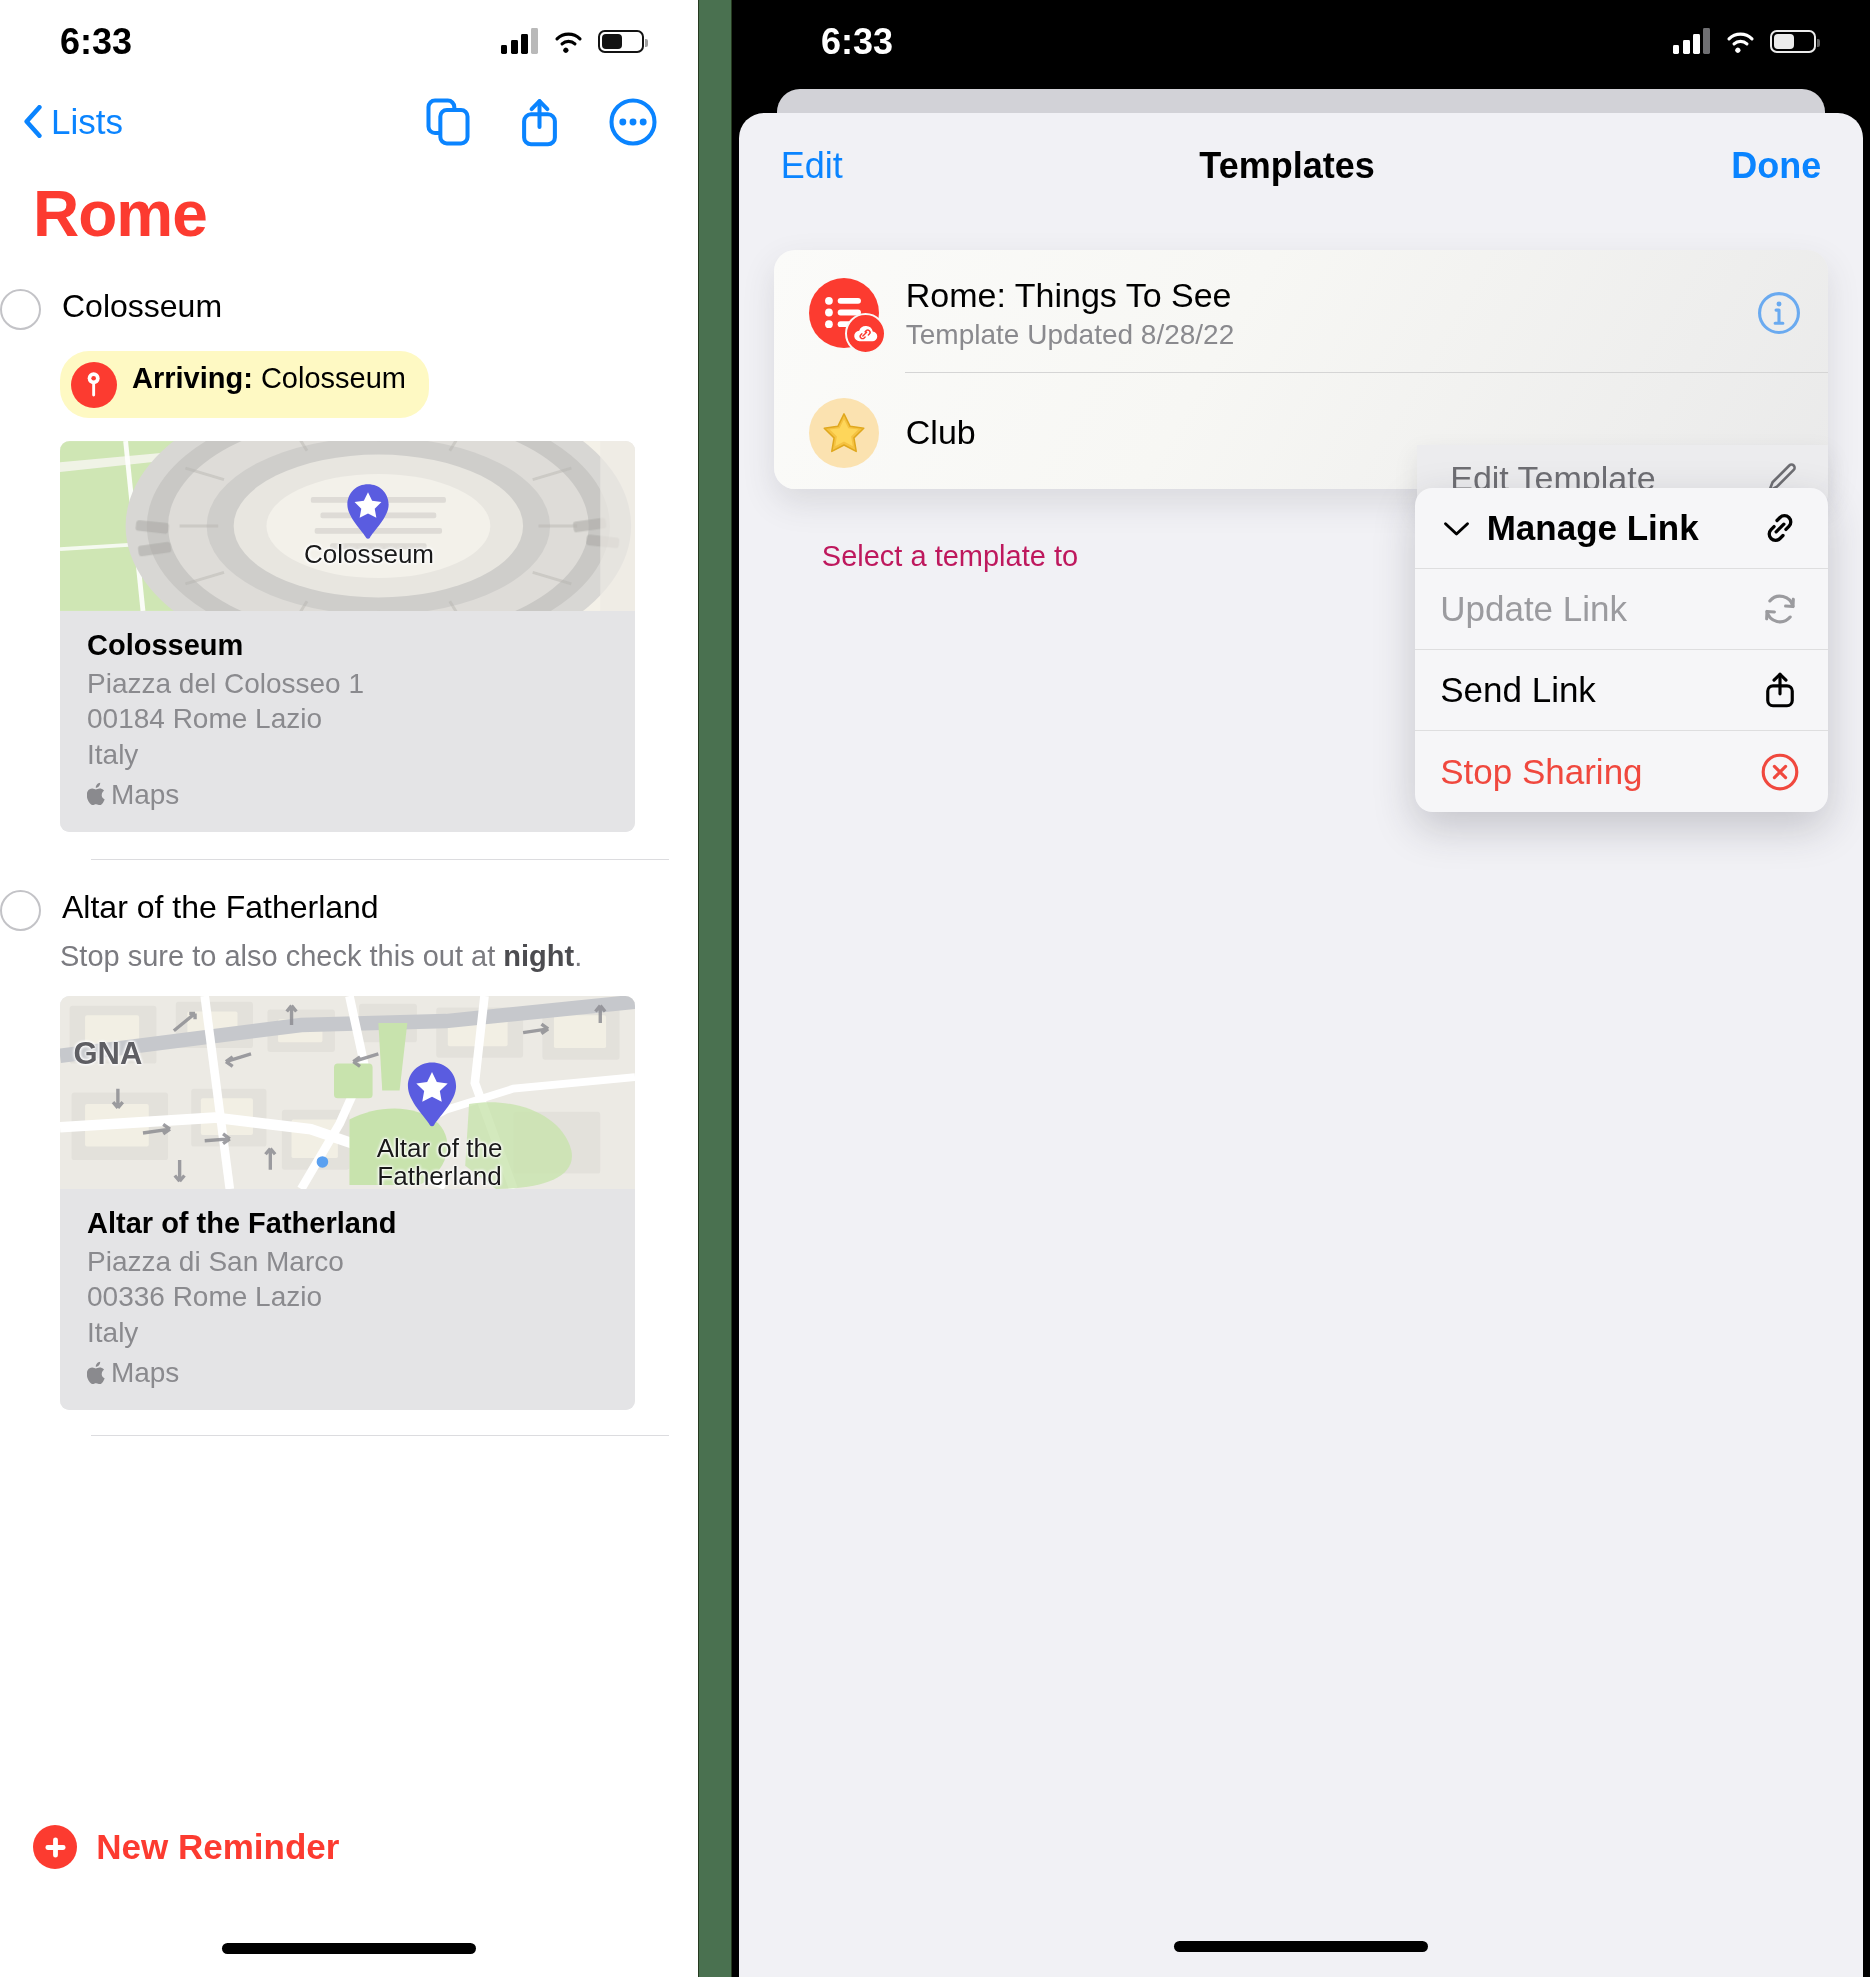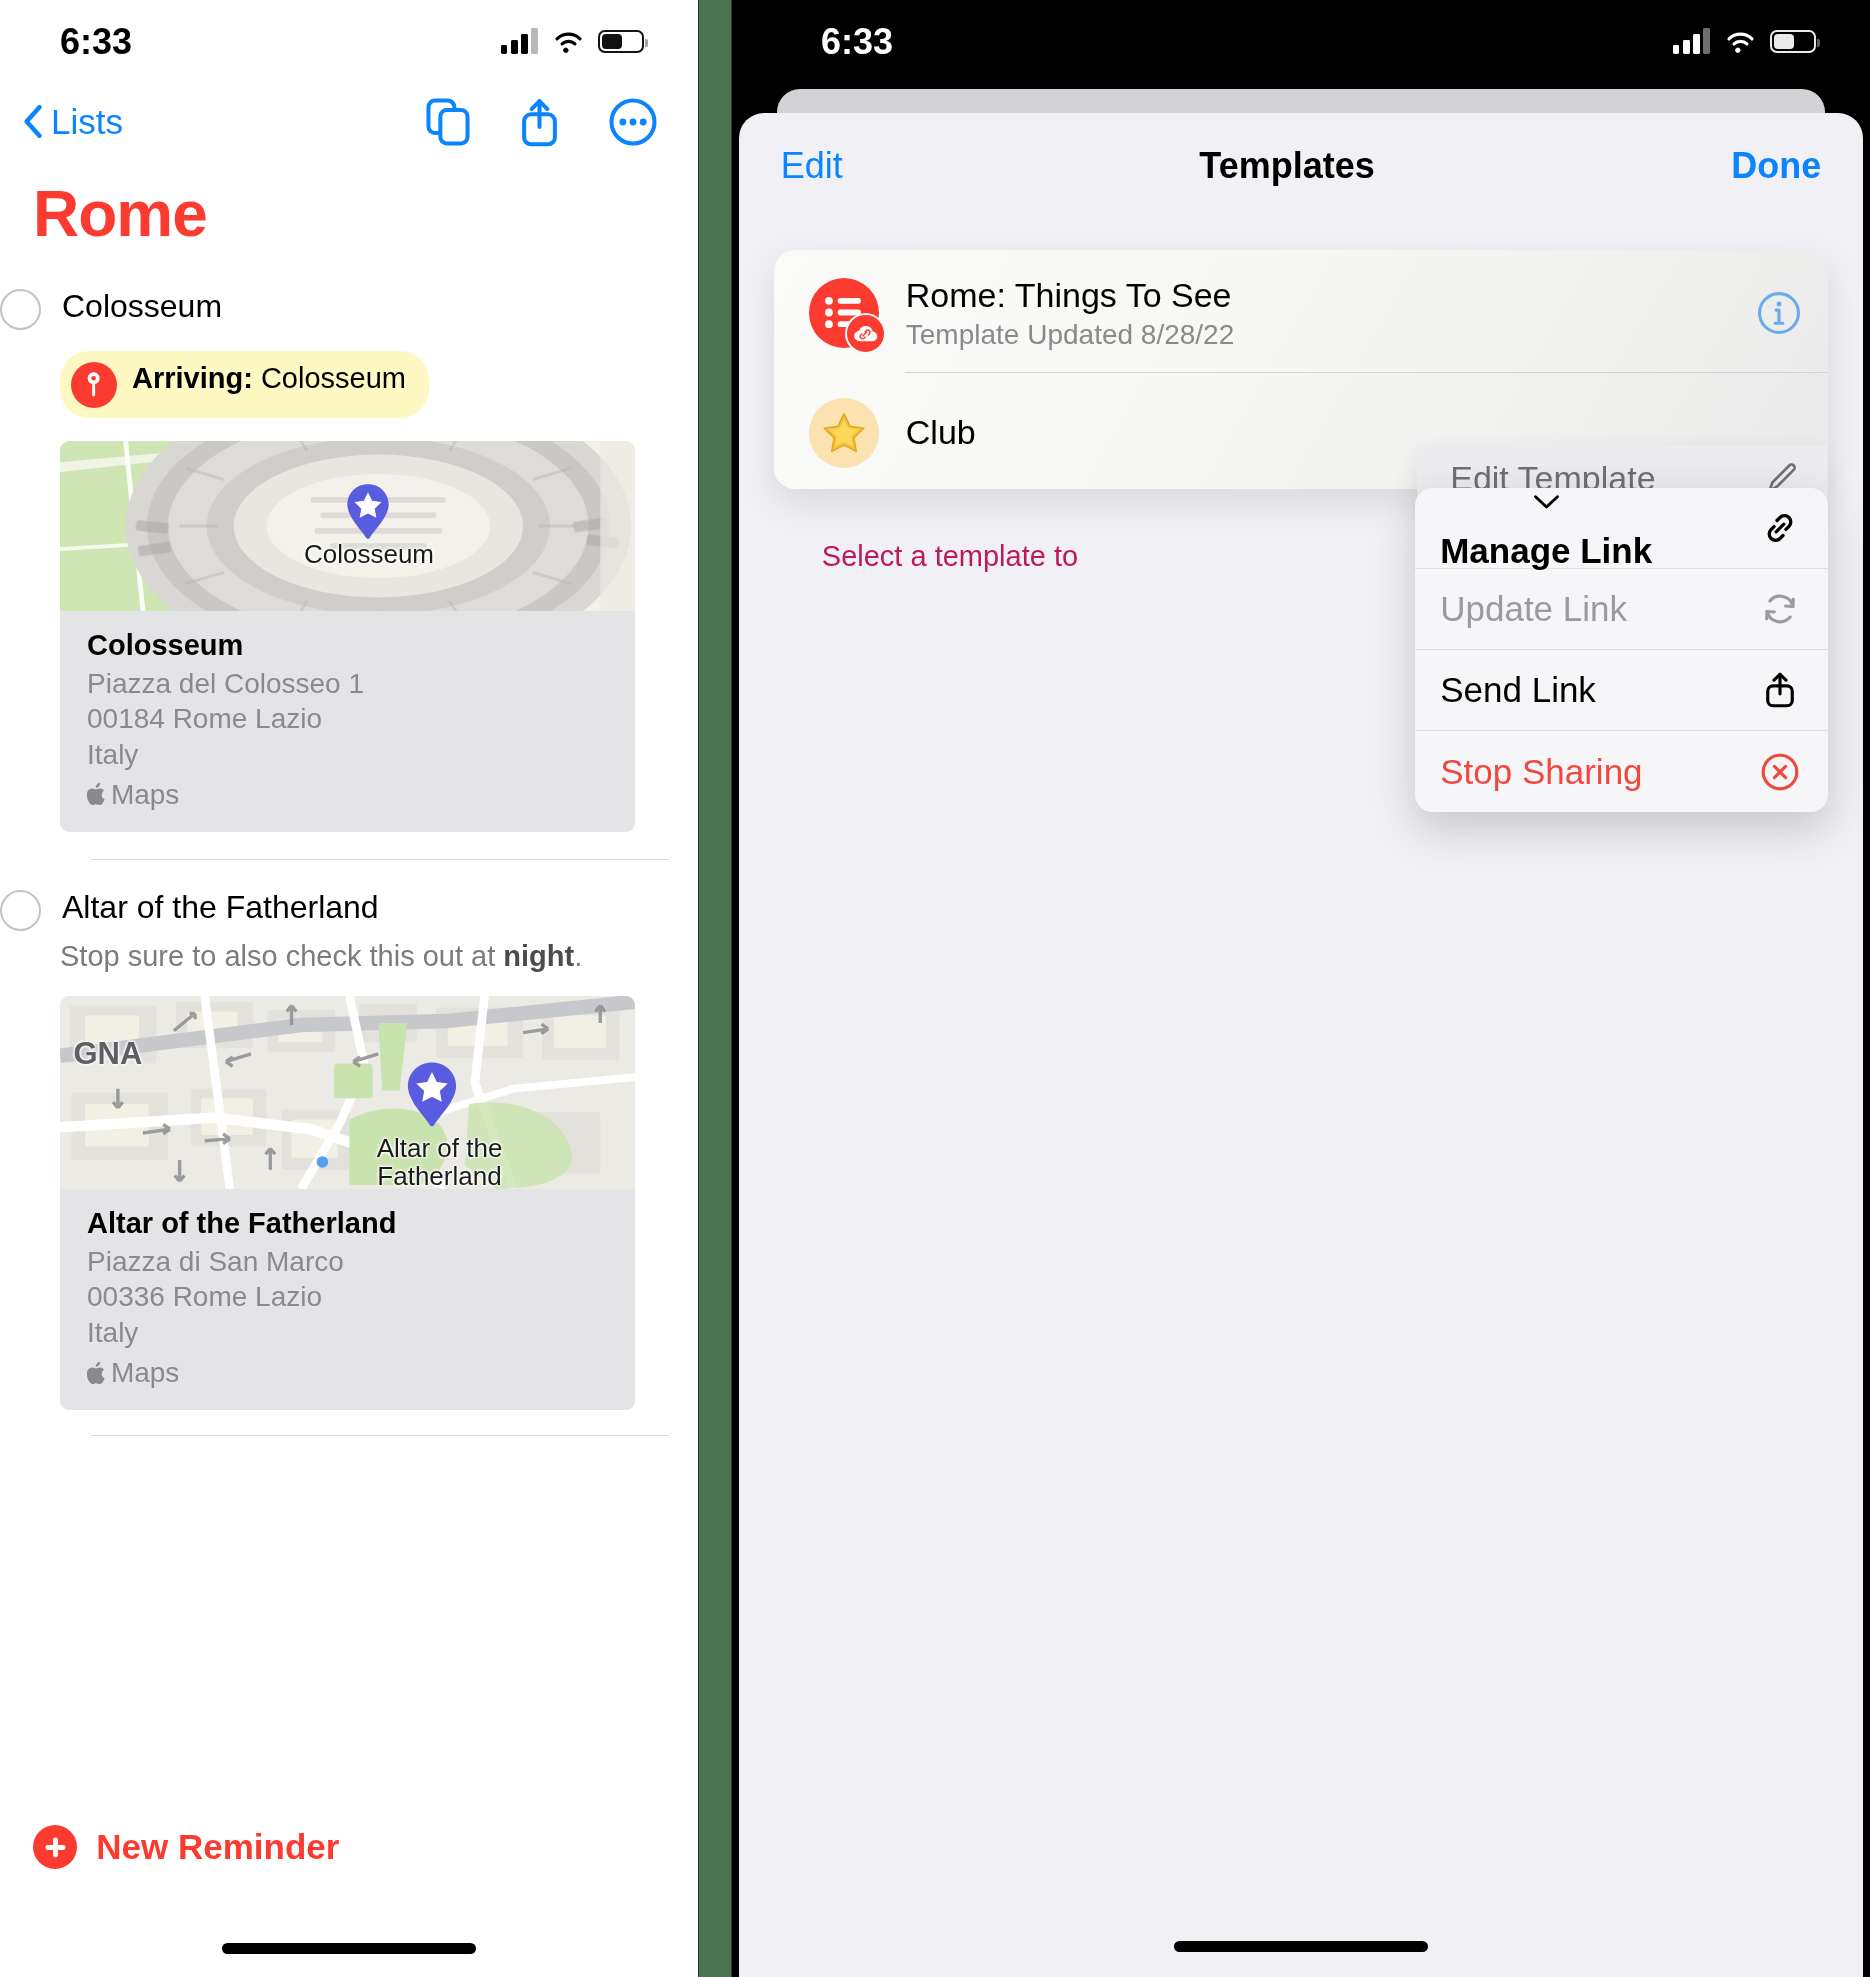--- a/index.html
+++ b/index.html
@@ -217,21 +217,21 @@
     background: #f6f6f8; border-radius: 17.4px;
     box-shadow: 0 15.4px 42px rgba(40,40,55,.22);
     overflow: hidden;
   }
   .ctx-item {
     display: flex; align-items: center; justify-content: space-between;
     padding: 0 27px 0 25px; height: 81px; cursor: pointer;
     border-bottom: 1px solid #dededf;
   }
   .ctx-item:last-child { border-bottom: none; }
-  .ctx-left { display: flex; align-items: center; gap: 13.5px; flex-direction: column; }
+  .ctx-left { display: flex; align-items: center; gap: 13.5px; }
   .ctx-label { font-size: 35px; color: #000; }
   .ctx-item.strong .ctx-label { font-weight: bold; }
   .ctx-item.disabled .ctx-label { color: #9b9b9f; }
   .ctx-item.danger .ctx-label { color: #f0483e; }
   .ctx-ico { width: 42px; height: 42px; display: block; }
 
   .r-home-bar {
     position: absolute; left: 50%; transform: translateX(-50%);
     bottom: 25px; width: 254px; height: 10.6px; border-radius: 7.7px; background: #000;
   }

